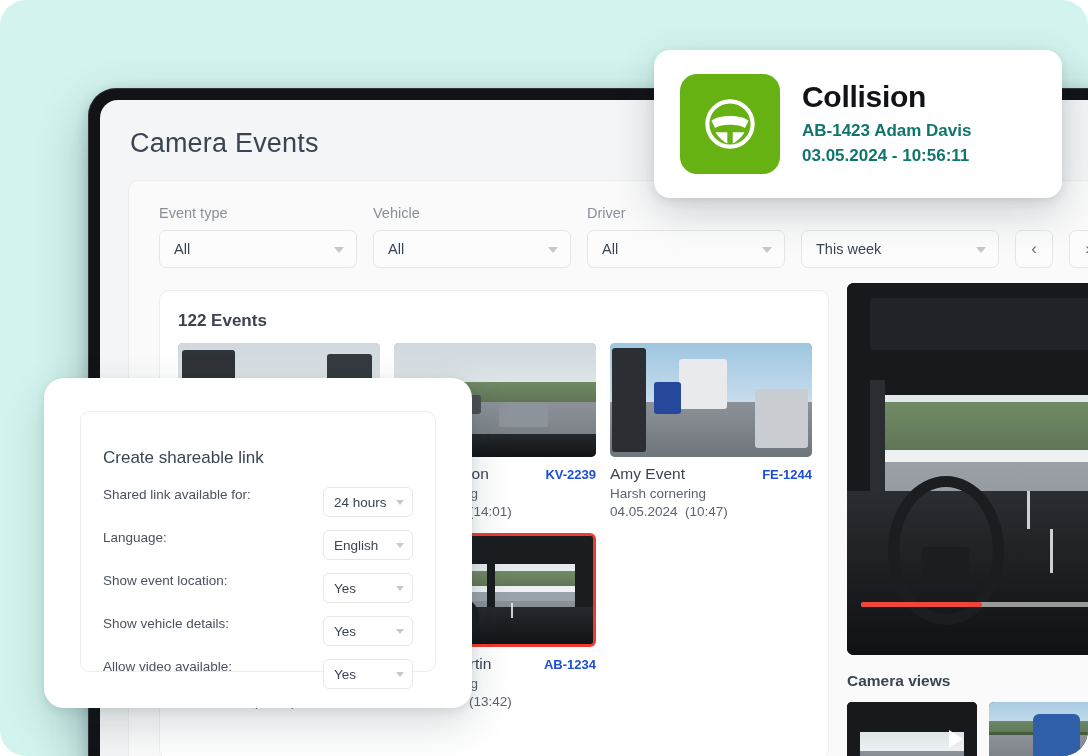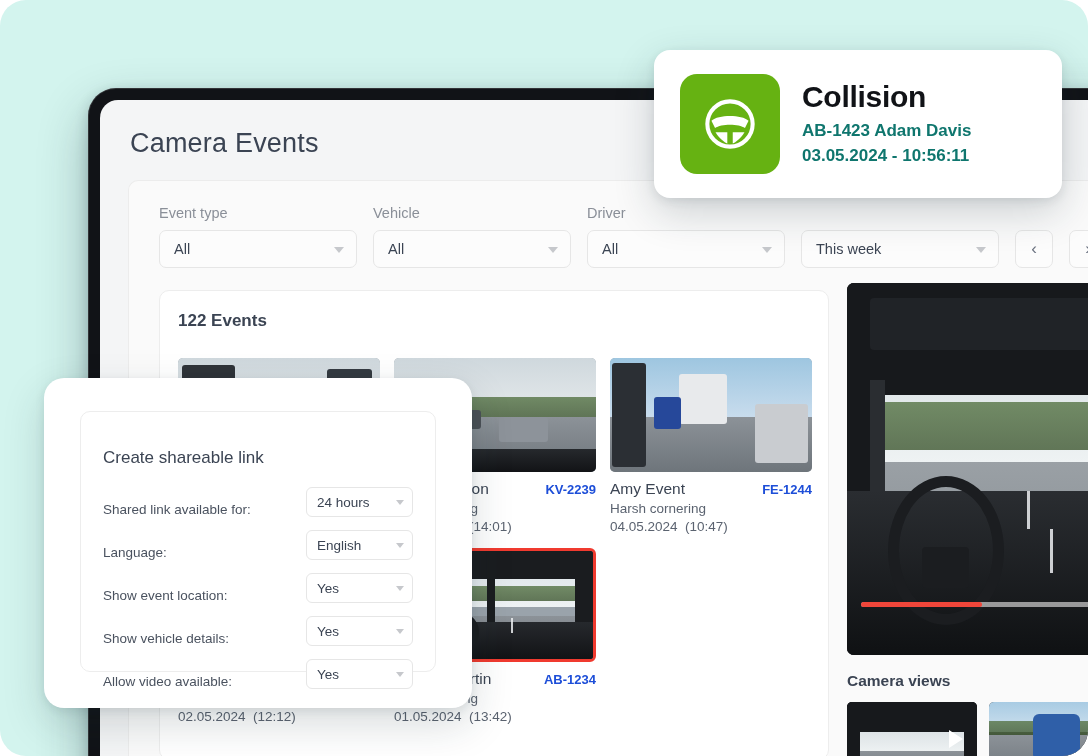--- a/index.html
+++ b/index.html
@@ -132,21 +132,21 @@
     border: 1px solid #ededed;
     border-radius: 10px;
     padding: 20px 0 0 18px;
     height: 470px;
     overflow: hidden;
   }
   #events-count {
     font-size: 17px;
     font-weight: bold;
     color: #3b4453;
-    margin-bottom: 27px;
+    margin-bottom: 12px;
   }
   #events-grid {
     display: grid;
     grid-template-columns: repeat(3, 202px);
     gap: 14px 14px;
   }
   .event-card { width: 202px; }
   .event-thumb {
     width: 202px;
     height: 114px;
@@ -289,29 +289,29 @@
     padding: 20px 22px;
   }
   #share-title {
     font-size: 17px;
     color: #3b4453;
     margin-bottom: 19px;
     margin-top: 16px;
   }
   .share-row {
     display: flex;
-    align-items: flex-end;
+    align-items: flex-start;
     justify-content: space-between;
     margin-bottom: 13px;
   }
   .share-row:last-child { margin-bottom: 0; }
   .share-label { font-size: 13.5px; color: #4a525f; }
   .share-select {
     position: relative;
-    width: 107px;
+    width: 90px;
     height: 30px;
     background: #fff;
     border: 1px solid #e6e6e6;
     border-radius: 6px;
     display: flex;
     align-items: center;
     padding: 0 22px 0 10px;
     font-size: 13.5px;
     color: #3b4453;
   }

